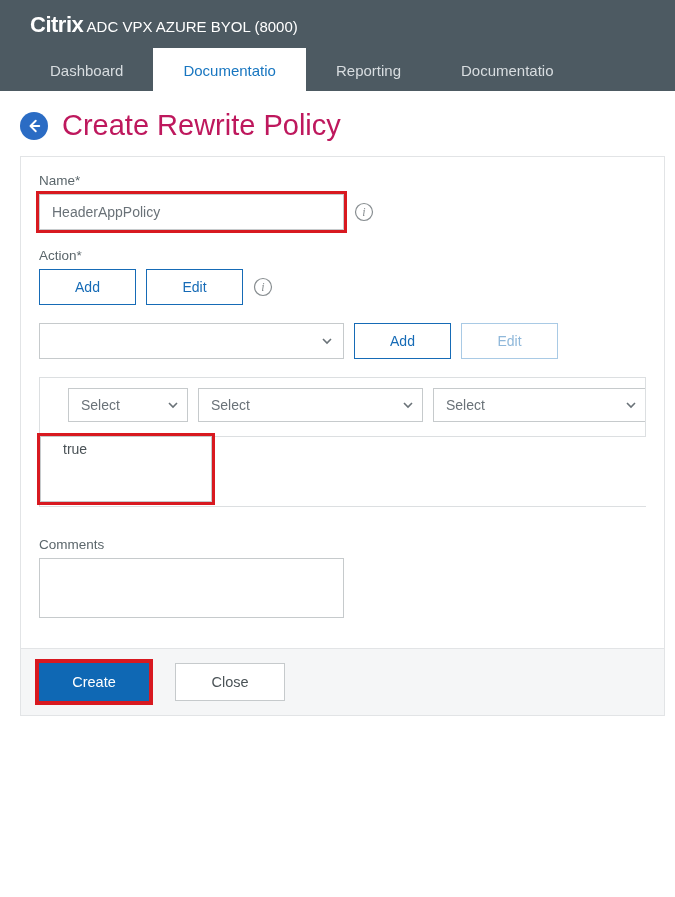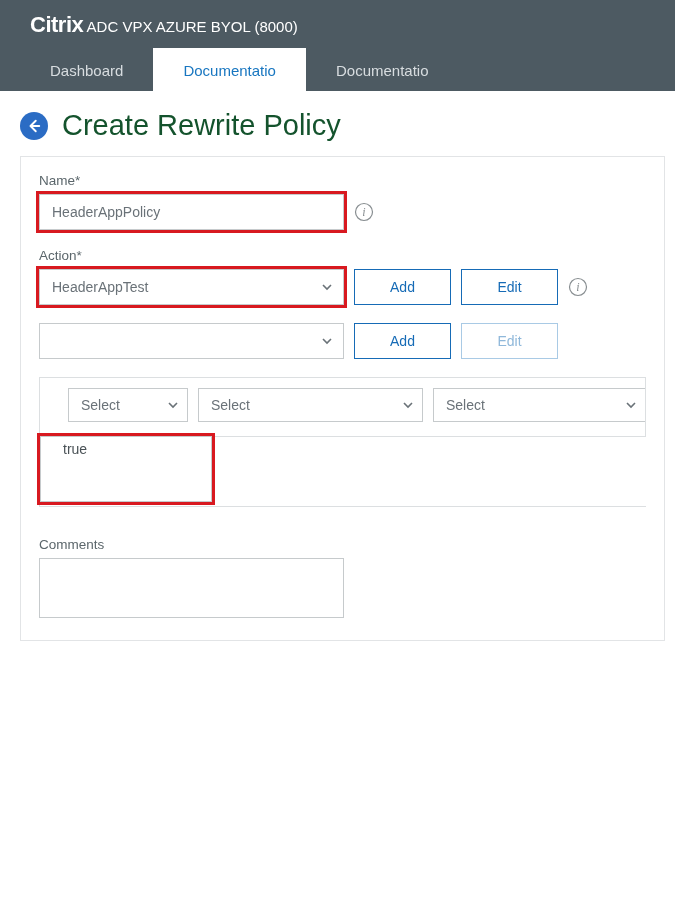--- a/index.html
+++ b/index.html
@@ -59,21 +59,21 @@
       margin-right: 14px;
       cursor: pointer;
     }
     .back-circle svg {
       width: 14px;
       height: 14px;
     }
     .page-title {
       font-size: 29px;
       font-weight: 300;
-      color: #14532d;
+      color: #be185d;
     }
     .form-container {
       border: 1px solid #e2e4e6;
       margin: 0 10px 0 20px;
       padding: 16px 18px 0 18px;
     }
     .form-group {
       margin-bottom: 18px;
     }
     .form-label {
@@ -247,20 +247,21 @@
 
 <div class="header-bar">
   <div class="brand-title">
     <span class="bold-part">Citrix</span><span> ADC VPX AZURE BYOL (8000)</span>
   </div>
 </div>
 
 <div class="tab-bar">
   <div class="tab">Dashboard</div>
   <div class="tab active">Documentatio</div>
+  <div class="tab">Reporting</div>
   <div class="tab">Documentatio</div>
 </div>
 
 <div class="page-header">
   <div class="back-circle">
     <svg viewBox="0 0 16 16">
       <path d="M10 2 L4 8 L10 14 M4 8 L14 8" stroke="#fff" stroke-width="2.2" fill="none" stroke-linecap="round" stroke-linejoin="round"></path>
     </svg>
   </div>
   <h1 class="page-title">Create Rewrite Policy</h1>
@@ -277,28 +278,20 @@
             <circle cx="10" cy="10" r="8.5"></circle>
             <text x="10" y="14" text-anchor="middle">i</text>
           </svg>
       </span>
     </div>
   </div>
 
   <div class="form-group">
     <label class="form-label"><span>Action</span>*</label>
     <div class="field-row">
-      <div class="select-box red-outline">
-        <span>HeaderAppTest</span>
-        <span class="chev">
-            <svg viewBox="0 0 12 12">
-              <path d="M2 4 L6 8 L10 4" stroke="#6a7278" stroke-width="1.6" fill="none"></path>
-            </svg>
-          </span>
-      </div>
       <button class="btn-outline">Add</button>
       <button class="btn-outline">Edit</button>
       <span class="info-icon">
         <svg viewBox="0 0 20 20" width="20" height="20">
             <circle cx="10" cy="10" r="8.5"></circle>
             <text x="10" y="14" text-anchor="middle">i</text>
           </svg>
       </span>
     </div>
   </div>
@@ -349,14 +342,18 @@
     <div class="expression-border-wrap">
       <textarea class="exp-textarea" style="">true</textarea>
     </div>
   </div>
 
   <div class="form-group" style="margin-top:30px">
     <label class="form-label">Comments</label>
     <textarea class="comments-textarea" style=""></textarea>
   </div>
 
+  <div class="button-footer">
+    <button class="btn-primary">Create</button>
+    <button class="btn-secondary">Close</button>
+  </div>
 
 </div>
 
 </body></html>

